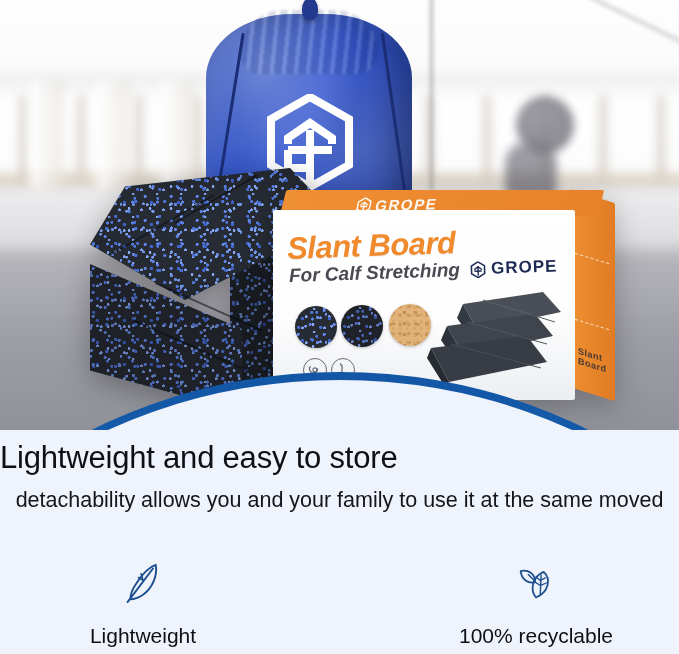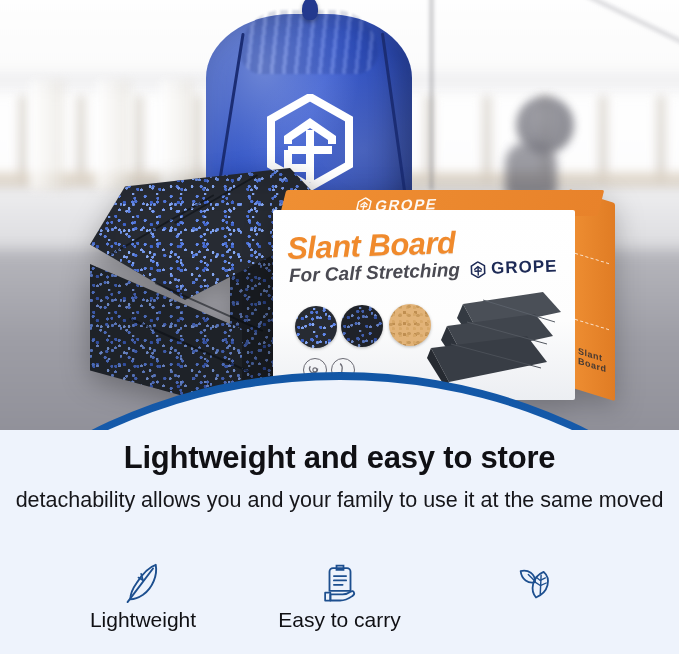--- a/index.html
+++ b/index.html
@@ -374,24 +374,23 @@
   
   .panel {
     position: absolute;
     left: 0; top: 400px;
     width: 679px; height: 254px;
     background: transparent;
   }
   .headline {
     position: absolute;
     left: 0; right: 0; top: 40px;
-    text-align: center;
     color: #101014;
     font-size: 31px;
-    font-weight: bold;
+    font-weight: normal;
     letter-spacing: -0.2px;
   }
   .body-copy {
     position: absolute;
     left: 12px; right: 12px; top: 86px;
     text-align: center;
     color: #16161a;
     font-size: 21.5px;
     line-height: 1.38;
   }
@@ -407,21 +406,21 @@
     flex-direction: column;
     align-items: center;
   }
   .feature-icon {
     height: 50px;
     display: flex;
     align-items: center;
     justify-content: center;
   }
   .feature-label {
-    margin-top: 0;
+    margin-top: 16px;
     color: #101014;
     font-size: 21px;
   }
 </style>
 </head>
 <body>
 
 <div class="canvas">
 
   <div class="photo-scene">
@@ -552,42 +551,29 @@
         <div class="feature-icon">
           <svg viewBox="0 0 44 50" width="40" height="46">
             <path d="M36 5 C38 16 33 30 22 38 C16 42 11 43 8 43 C8 39 10 32 15 25 C22 14 30 7 36 5 Z" fill="none" stroke="#1d4f8f" stroke-width="2.1" stroke-linejoin="round"></path>
             <path d="M33 9 L5 46" fill="none" stroke="#1d4f8f" stroke-width="2.1" stroke-linecap="round"></path>
             <path d="M22 22 L17 19 M22 22 L20 15" fill="none" stroke="#1d4f8f" stroke-width="1.8" stroke-linecap="round"></path>
           </svg>
         </div>
         <div class="feature-label">Lightweight</div>
       </div>
 
-      <div class="feature">
-        <div class="feature-icon">
-          <svg viewBox="0 0 48 50" width="42" height="46">
-            <path d="M16 8 h16 a4 4 0 0 1 4 4 v22 h-24 v-22 a4 4 0 0 1 4 -4 Z" fill="none" stroke="#1d4f8f" stroke-width="2.1" stroke-linejoin="round"></path>
-            <path d="M20 5 h8 v5 h-8 Z" fill="none" stroke="#1d4f8f" stroke-width="2"></path>
-            <line x1="17" y1="17" x2="31" y2="17" stroke="#1d4f8f" stroke-width="2" stroke-linecap="round"></line>
-            <line x1="17" y1="22" x2="31" y2="22" stroke="#1d4f8f" stroke-width="2" stroke-linecap="round"></line>
-            <line x1="17" y1="27" x2="27" y2="27" stroke="#1d4f8f" stroke-width="2" stroke-linecap="round"></line>
-            <path d="M7 36 h6 v9 h-6 Z" fill="none" stroke="#1d4f8f" stroke-width="2" stroke-linejoin="round"></path>
-            <path d="M13 38 h14 q5 0 9 -3 q3 -2 4 1 q1 2 -2 4 q-7 5 -14 5 h-11 Z" fill="none" stroke="#1d4f8f" stroke-width="2.1" stroke-linejoin="round"></path>
-          </svg>
-        </div>
-        <div class="feature-label">Easy to carry</div>
-      </div>
 
       <div class="feature">
         <div class="feature-icon">
           <svg viewBox="0 0 54 50" width="46" height="44">
             <path d="M26 24 C18 26 10 21 9 11 C18 9 26 14 26 24 Z" fill="none" stroke="#1d4f8f" stroke-width="2.1" stroke-linejoin="round"></path>
             <path d="M18 15 L25 22" fill="none" stroke="#1d4f8f" stroke-width="1.7" stroke-linecap="round"></path>
             <path d="M27 42 C20 34 22 18 36 12 C45 20 42 36 27 42 Z" fill="none" stroke="#1d4f8f" stroke-width="2.1" stroke-linejoin="round"></path>
             <path d="M32 38 L33 16" fill="none" stroke="#1d4f8f" stroke-width="1.7" stroke-linecap="round"></path>
             <path d="M32 28 L26 24 M32 28 L39 25 M32 22 L27 18 M32 22 L38 19" fill="none" stroke="#1d4f8f" stroke-width="1.5" stroke-linecap="round"></path>
           </svg>
         </div>
+        <div class="feature-label">100% recyclable</div>
       </div>
 
     </div>
   </div>
 </div>
 
 </body></html>

